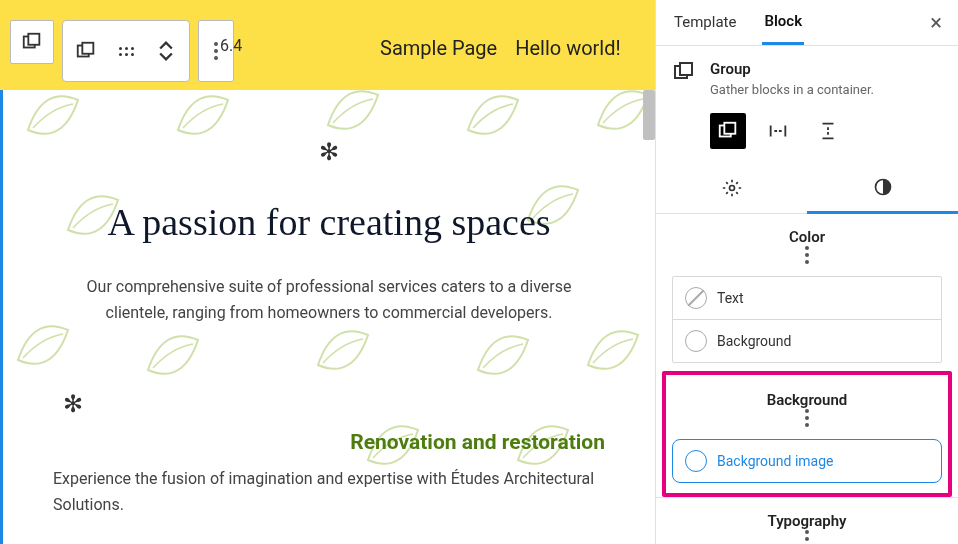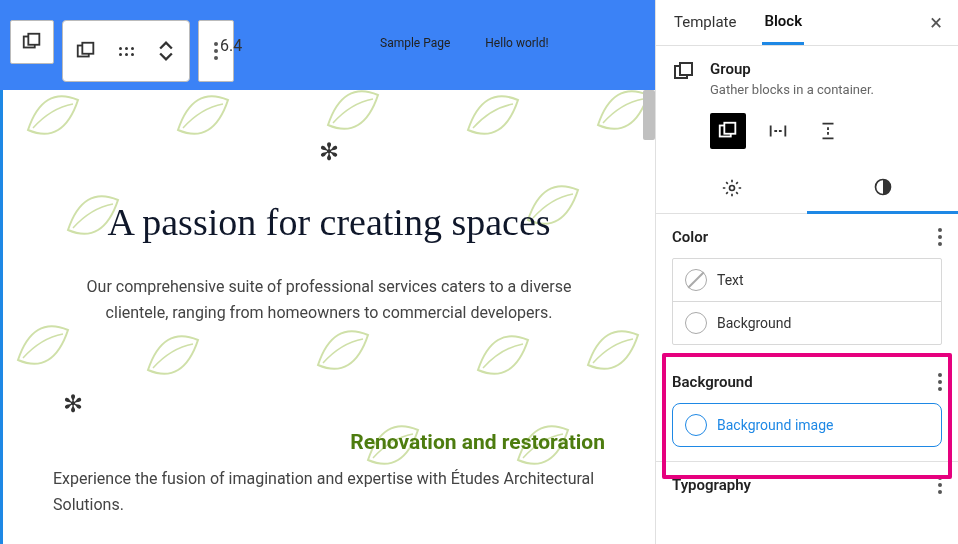--- a/index.html
+++ b/index.html
@@ -1,26 +1,26 @@
 <!DOCTYPE html>
 <html><head>
 <meta charset="utf-8">
 <style>
   html,body{margin:0;padding:0;font-family:-apple-system,BlinkMacSystemFont,"Segoe UI",Roboto,sans-serif;font-size:14px;color:#1e1e1e;}
   body{width:958px;height:544px;overflow:hidden;background:#fff;position:relative;}
-  .topbar{position:absolute;top:0;left:0;right:302px;height:90px;background:#3b82f6;border-bottom:1px solid #e0e0e0;}
+  .topbar{position:absolute;top:0;left:0;right:302px;height:90px;background:#fde047;border-bottom:1px solid #e0e0e0;}
   .tools{position:absolute;top:20px;left:10px;display:flex;gap:8px;align-items:flex-start;}
   .tool-btn{width:42px;height:42px;border:1px solid #bbb;background:#fff;border-radius:2px;display:flex;align-items:center;justify-content:center;}
   .tool-cluster{height:60px;border:1px solid #bbb;background:#fff;border-radius:4px;display:flex;align-items:center;padding:0 6px;gap:6px;}
   .cluster-item{width:34px;height:46px;display:flex;align-items:center;justify-content:center;}
   .move-up-down{display:flex;flex-direction:column;gap:2px;}
   .drag-dots{display:grid;grid-template-columns:repeat(3,3px);grid-auto-rows:3px;gap:3px;}
   .drag-dots span{background:#333;width:3px;height:3px;border-radius:50%;}
   .version{position:absolute;left:220px;top:36px;font-size:16px;color:#333;}
-  .nav-links{position:absolute;left:380px;top:36px;font-size:12px;color:#222;display:flex;gap:35px;}
+  .nav-links{position:absolute;left:380px;top:36px;font-size:20px;color:#222;display:flex;gap:18px;}
   .canvas{position:absolute;top:90px;left:0;right:302px;bottom:0;background:#fff;overflow:hidden;}
   .canvas-inner{position:absolute;inset:0;border-left:3px solid #1e88e5;border-right:1px solid #1e88e5;}
   .scroll-track{position:absolute;top:0;right:0;width:12px;height:50px;background:#c0c0c0;border-radius:2px;}
   .title-h{font-family:Georgia,'Times New Roman',serif;font-weight:400;font-size:38px;text-align:center;margin:0;color:#0f172a;}
   .ast{position:absolute;font-size:24px;color:#333;}
   .center-block{position:absolute;top:60px;left:0;right:0;text-align:center;padding:0 60px;}
   .lead{margin-top:30px;font-size:16px;color:#444;line-height:1.6;text-align:center;}
   .lower{position:absolute;top:340px;left:50px;right:50px;}
   .lower h3{margin:0 0 12px 0;font-size:21px;font-weight:700;color:#4d7c0f;text-align:right;}
   .lower p{margin:0;color:#444;font-size:16px;line-height:1.6;}
@@ -35,21 +35,21 @@
   .block-head .ico{width:24px;height:24px;}
   .block-head .meta .name{font-weight:600;font-size:15px;}
   .block-head .meta .desc{font-size:13px;color:#666;margin-top:4px;}
   .variants{display:flex;gap:14px;margin-top:16px;padding-left:38px;}
   .variant{width:36px;height:36px;border-radius:2px;display:flex;align-items:center;justify-content:center;}
   .variant.active{background:#000;}
   .panel-tabs{display:flex;border-bottom:1px solid #e0e0e0;}
   .panel-tab{flex:1;display:flex;align-items:center;justify-content:center;padding:14px 0;}
   .panel-tab.active{border-bottom:3px solid #1e88e5;margin-bottom:-1px;}
   .panel{padding:14px 16px;}
-  .panel-head{display:flex;align-items:center;justify-content:space-between;font-size:15px;font-weight:600;color:#222;margin-bottom:12px;}
+  .panel-head{display:flex;align-items:center;justify-content:space-between;font-size:15px;font-weight:600;color:#222;margin-bottom:12px;flex-direction:column;}
   .opt-box{border:1px solid #d8d8d8;border-radius:2px;}
   .opt{display:flex;align-items:center;gap:10px;padding:10px 12px;font-size:14px;color:#333;}
   .opt+.opt{border-top:1px solid #d8d8d8;}
   .swatch{width:20px;height:20px;border:1px solid #aaa;border-radius:50%;background:#fff;position:relative;}
   .swatch.none::after{content:"";position:absolute;width:2px;height:22px;background:#aaa;top:-1px;left:9px;transform:rotate(45deg);}
   .hot-border{position:absolute;border:4px solid #e6007e;border-radius:2px;}
   .bg-item{display:flex;align-items:center;gap:10px;padding:10px 12px;border:1px solid #1e88e5;border-radius:8px;color:#1e88e5;font-size:14px;}
   .dots-v{display:flex;flex-direction:column;gap:3px;align-items:center;}
   .dots-v span{width:4px;height:4px;background:#555;border-radius:50%;}
   svg{display:block;}

